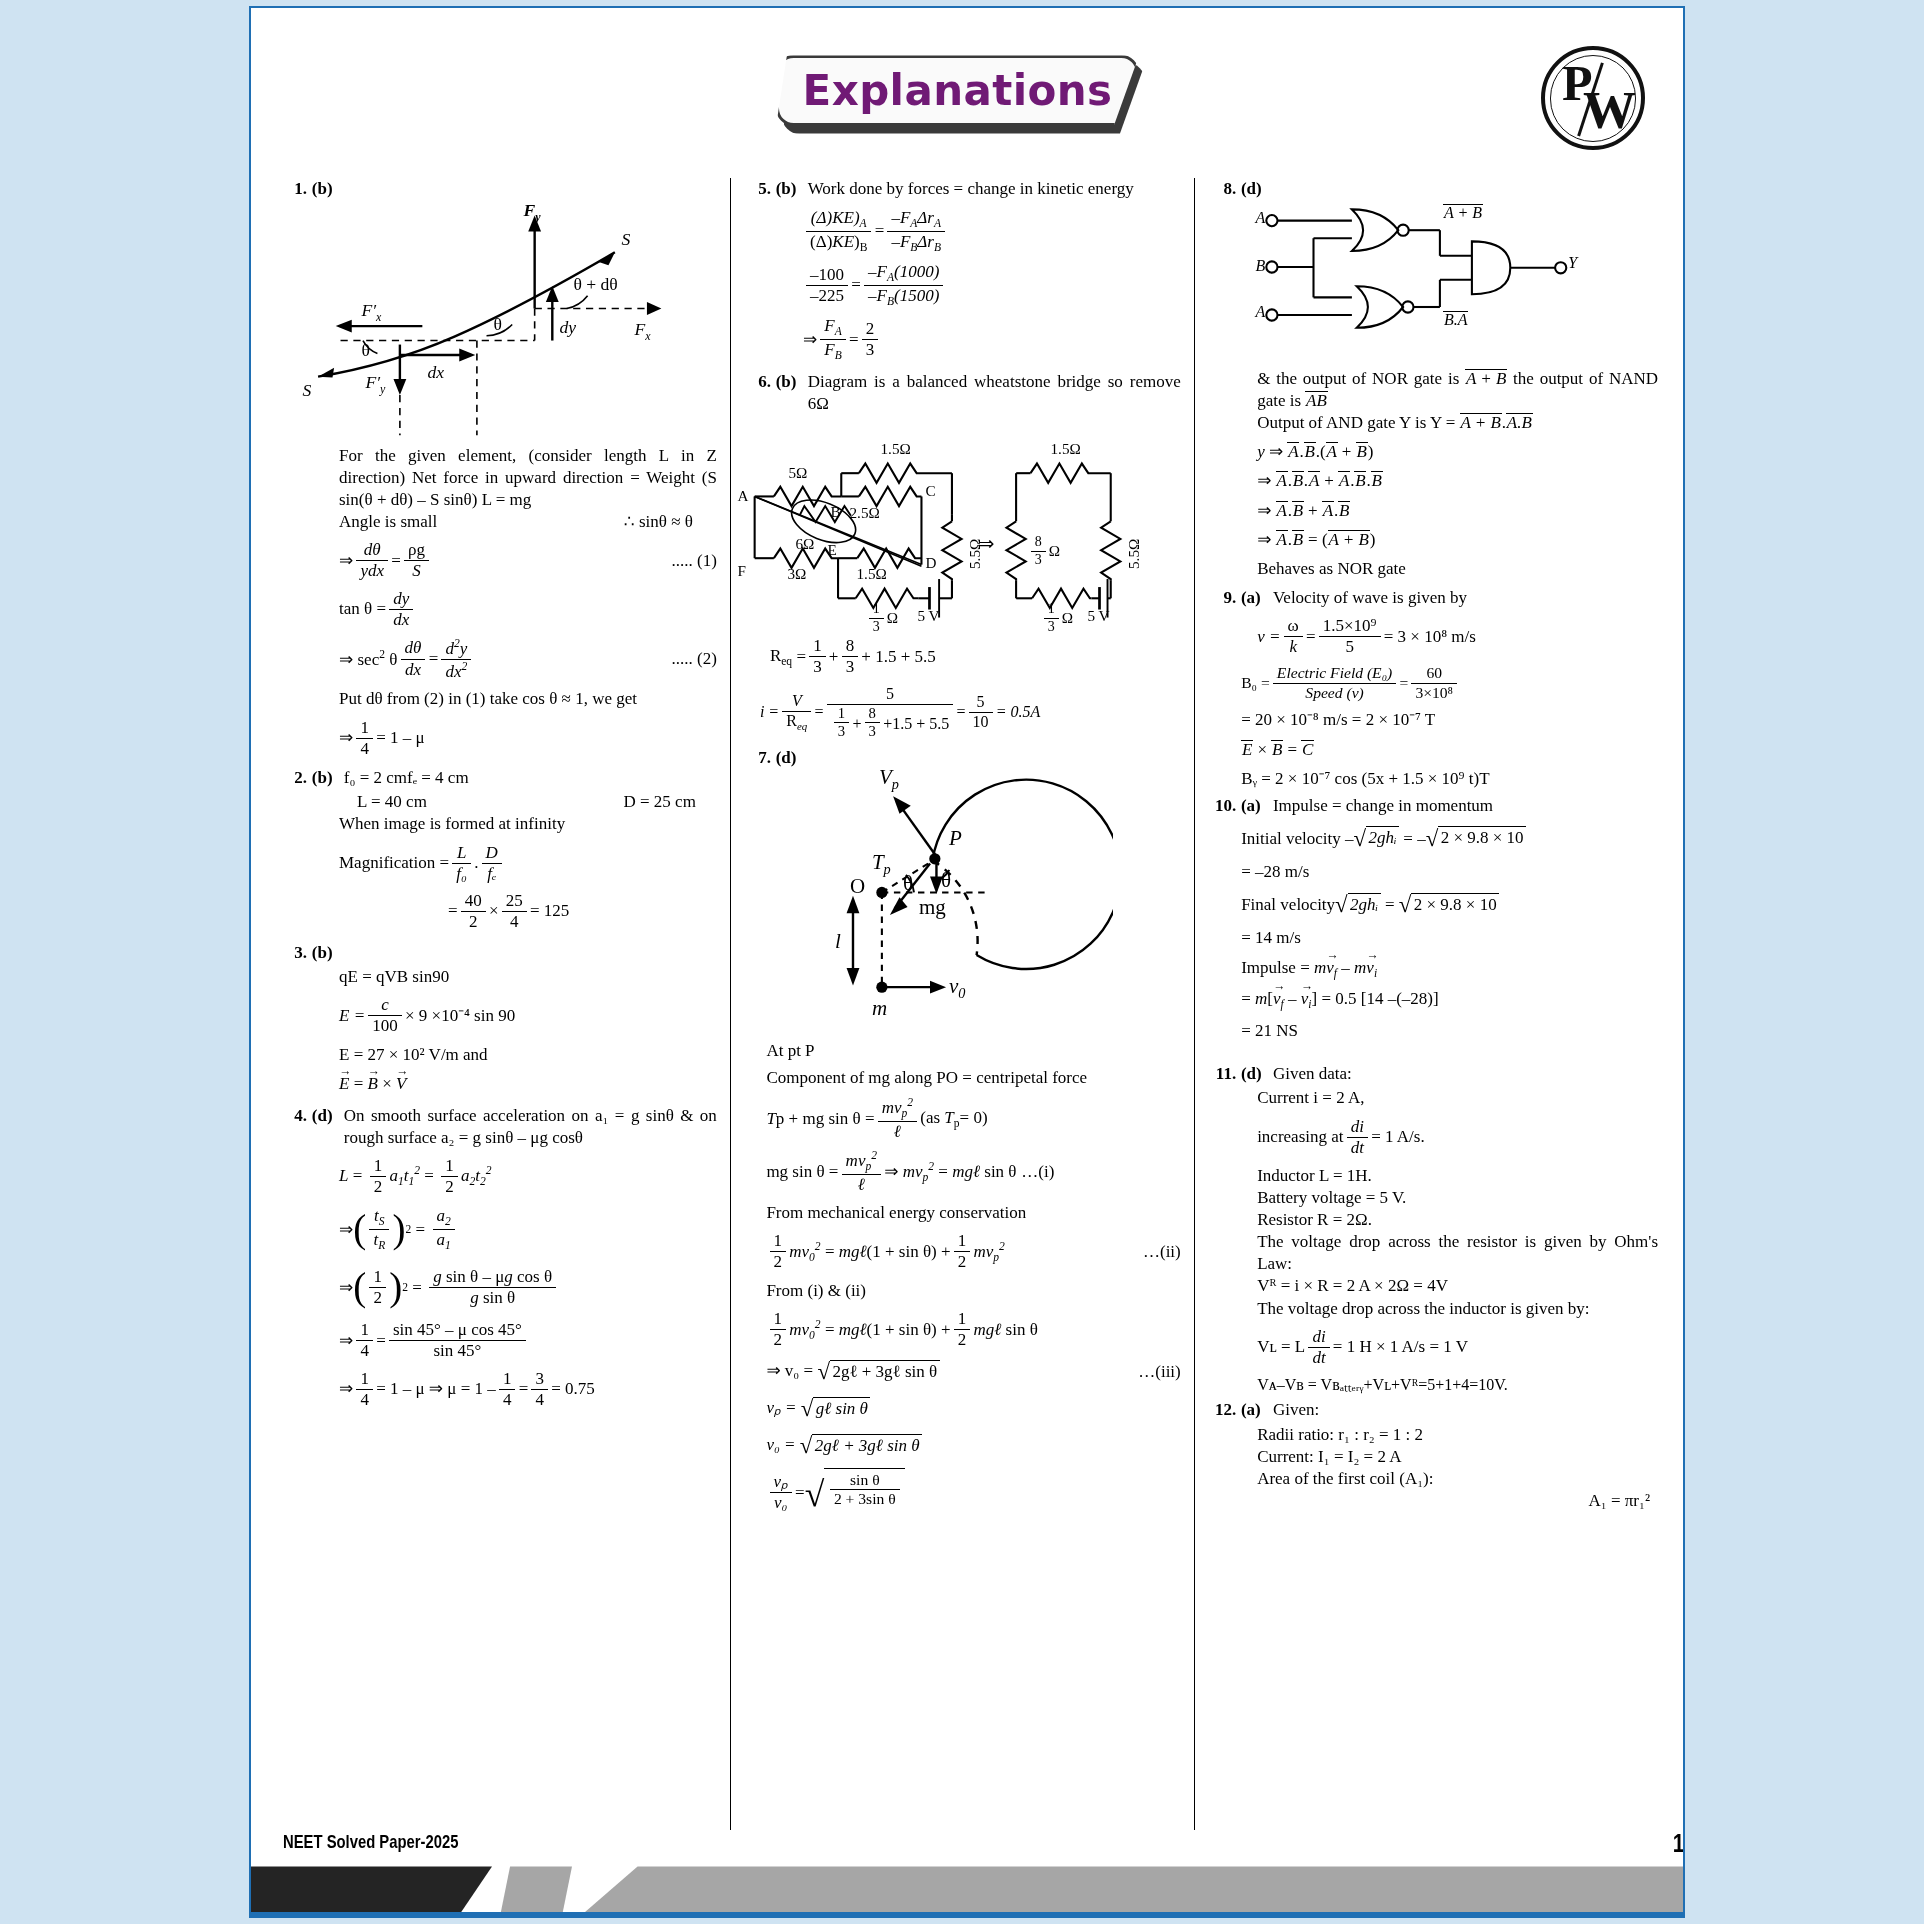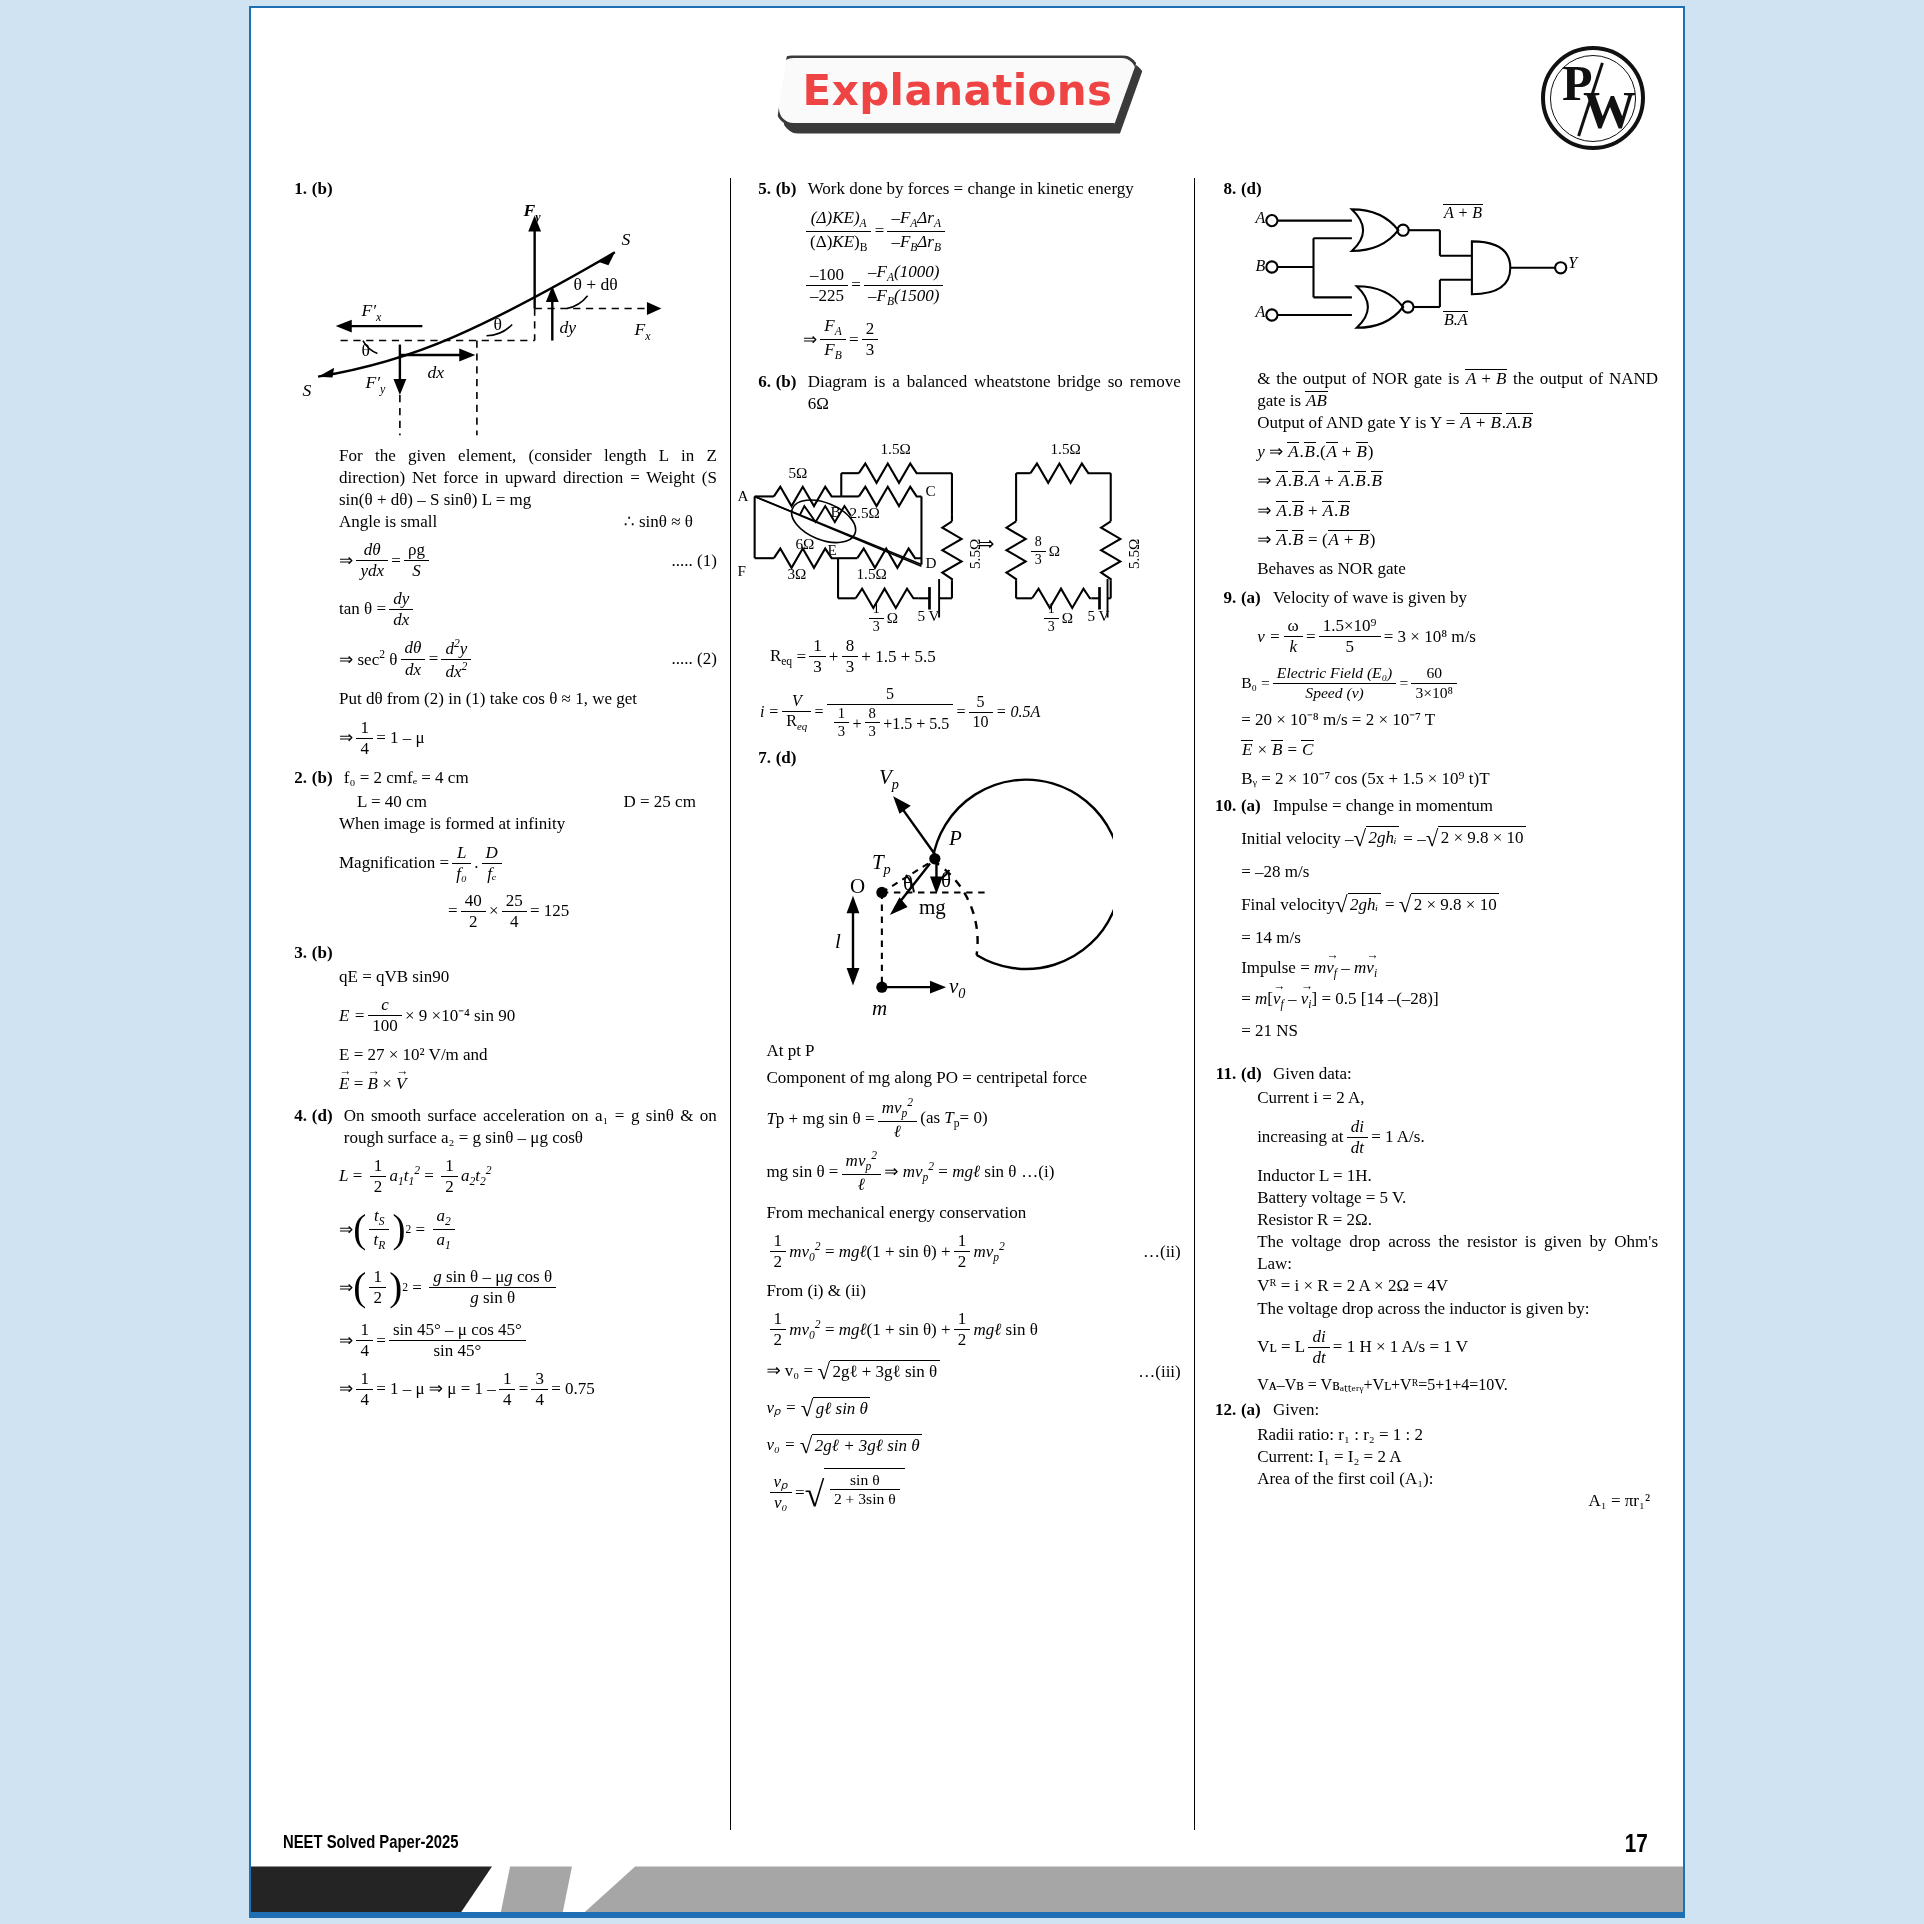--- a/index.html
+++ b/index.html
@@ -30,21 +30,21 @@
   }
   .hdr-tag .face{
     position:absolute;left:0;top:0;width:363px;height:71px;
     background:#fafafa;border:3.2px solid #3a3a3a;border-radius:17.6px;
     box-sizing:border-box;
     clip-path: polygon(3% 0, 100% 0, 93% 100%, 0% 100%);
     display:flex;align-items:center;justify-content:center;
   }
   .hdr-tag .face span{
     font-family:"DejaVu Sans", sans-serif;
-    font-weight:bold;font-size:42px;color:#ef4444;letter-spacing:0.4px;
+    font-weight:bold;font-size:42px;color:#701a75;letter-spacing:0.4px;
   }
   
   .pw-logo{
     position:absolute;right:38px;top:38px;width:104px;height:104px;
   }
   .pw-logo .ring{
     position:absolute;left:0;top:0;width:104px;height:104px;
     border:4px solid #111;border-radius:50%;
     box-sizing:border-box;
   }
@@ -117,21 +117,21 @@
   
   .fig7{position:relative;width:321px;height:265px;margin:0 0 3.2px 48px;}
   .fig7 .lb{position:absolute;font-size:21px;font-style:italic;}
 
   
   .fig8{position:relative;width:337px;height:160px;margin:0 0 4.8px 48px;}
   .fig8 .lb{position:absolute;font-size:16px;font-style:italic;}
 
   
   .footer{
-    position:absolute;left:0;bottom:0;width:100%;height:90px;
+    position:absolute;left:0;bottom:0;width:100%;height:90px;padding-left:48px;
   }
   .foot-text{
     position:absolute;left:32px;top:4.8px;
     font-family:"Liberation Sans",sans-serif;
     font-weight:bold;font-size:19px;
     transform:scaleX(0.78);transform-origin:left center;
   }
   .foot-page{
     position:absolute;right:35px;top:1.6px;
     font-family:"Liberation Sans",sans-serif;

